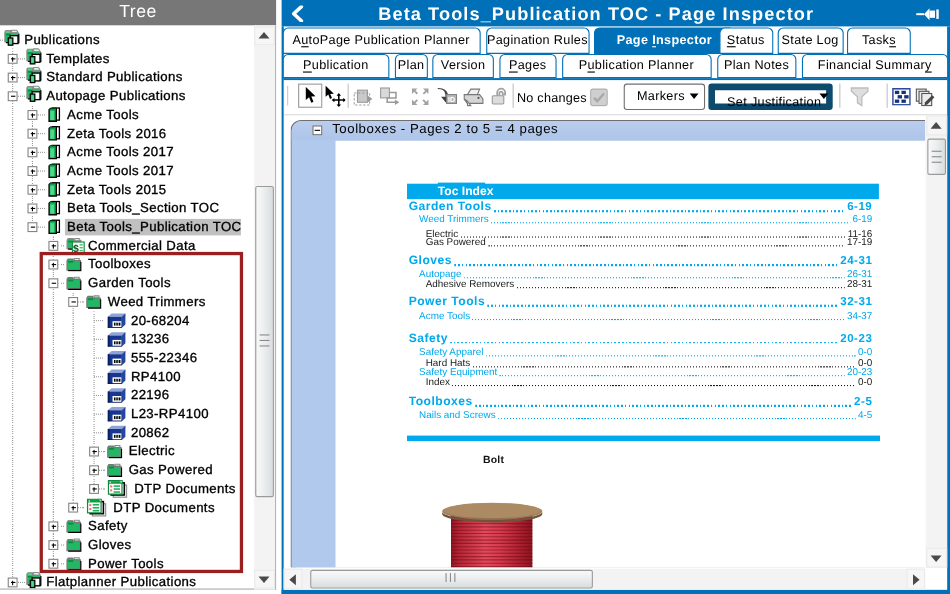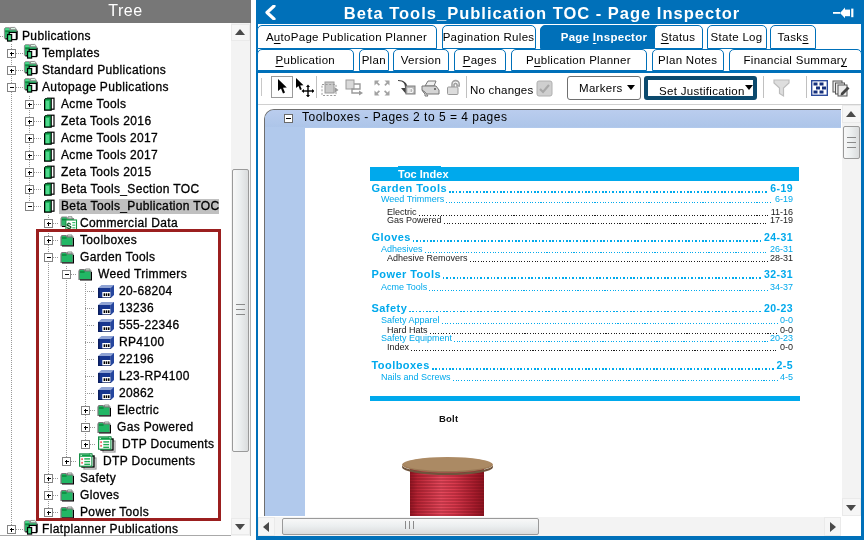--- a/index.html
+++ b/index.html
@@ -438,21 +438,21 @@
 <rect x="19.2" y="2.6" width="2.2" height="8.6" fill="#fff"></rect>
 </svg>
 <div class="ab" style="left:256px;top:24px;width:2px;height:516px;background:#0070b9"></div>
 <div class="ab" style="left:861px;top:24px;width:3px;height:516px;background:#0070b9"></div>
 <div class="ab" style="left:256px;top:536px;width:608px;height:4px;background:#0070b9"></div>
 <div class="tab" style="left:256.5px;top:25px;width:180px">A<u>u</u>toPage Publication Planner</div>
 <div class="tab" style="left:441.5px;top:25px;width:94px">Pagination Rules</div>
 <div class="tab act" style="left:540px;top:25px;width:128px">Page <u>I</u>nspector</div>
 <div class="tab" style="left:653.5px;top:25px;width:49px"><u>S</u>tatus</div>
 <div class="tab" style="left:706.5px;top:25px;width:60px">State Log</div>
-<div class="tab" style="left:770px;top:25px;width:46px">Task<u>s</u></div>
+<div class="tab" style="left:770px;top:25px;width:58px">Task<u>s</u></div>
 <div class="tab" style="left:257px;top:49px;width:96.5px;height:22px;line-height:20px"><u>P</u>ublication</div>
 <div class="tab" style="left:358.5px;top:49px;width:30.5px;height:22px;line-height:20px">Plan</div>
 <div class="tab" style="left:393px;top:49px;width:56px;height:22px;line-height:20px">Version</div>
 <div class="tab" style="left:454px;top:49px;width:51.5px;height:22px;line-height:20px"><u>P</u>ages</div>
 <div class="tab" style="left:510.5px;top:49px;width:136px;height:22px;line-height:20px">P<u>u</u>blication Planner</div>
 <div class="tab" style="left:651.5px;top:49px;width:72.5px;height:22px;line-height:20px">Plan Notes</div>
 <div class="tab" style="left:729px;top:49px;width:132.5px;height:22px;line-height:20px">Financial Summar<u>y</u></div>
 <div class="ab" style="left:258px;top:70.5px;width:603px;height:2.5px;background:#0070b9"></div>
 <div class="ab" style="left:258px;top:73px;width:603px;height:31px;background:#fff"></div>
 <div class="ab" style="left:258px;top:104px;width:603px;height:1px;background:#d0d0d0"></div>
@@ -504,21 +504,21 @@
     <rect x="1.5" y="8" width="10.5" height="7.5" rx="1" fill="#dcdcdc" stroke="#9a9a9a"></rect>
   </svg>
 <div class="sep" style="left:466px"></div>
 <div class="ab ti" style="left:470px;top:84px">No changes</div>
 <svg class="ab" style="left:536px;top:80px" width="17" height="17" viewBox="0 0 17 17">
     <rect x="1" y="1" width="15" height="15" rx="2" fill="#cfcfcf" stroke="#b0b0b0"></rect>
     <path d="M4 9 l3 3 l6 -7" fill="none" stroke="#a8a8a8" stroke-width="2.2"></path>
   </svg>
 <div class="ab" style="left:567px;top:76px;width:74px;height:24px;border:1px solid #707070;border-radius:3px;background:#fff;font-size:11.5px;letter-spacing:0.3px;line-height:22px;padding-left:11px">Markers</div>
 <div class="arr" style="left:627px;top:85px;border-left:4.5px solid transparent;border-right:4.5px solid transparent;border-top:5.5px solid #000"></div>
-<div class="ab" style="left:644px;top:76px;width:113px;height:24px;border:4px solid #0c4a6e;border-radius:3px;background:#fff;font-size:11.5px;letter-spacing:0.3px;line-height:22px;padding-left:11px">Set Justification</div>
+<div class="ab" style="left:644px;top:76px;width:113px;height:24px;border:6px solid #0c4a6e;border-radius:3px;background:#fff;font-size:11.5px;letter-spacing:0.3px;line-height:22px;padding-left:11px">Set Justification</div>
 <div class="arr" style="left:745px;top:85px;border-left:4.5px solid transparent;border-right:4.5px solid transparent;border-top:5.5px solid #000"></div>
 <div class="sep" style="left:763px"></div>
 <svg class="ab" style="left:769px;top:78px" width="25" height="21" viewBox="0 0 25 21">
     <path d="M5 2 h15 v3 l-5.5 5 v8 l-4 -2.5 v-5.5 L5 5 Z" fill="#dedede" stroke="#bdbdbd" stroke-width="1.2"></path>
   </svg>
 <div class="sep" style="left:806px"></div>
 <svg class="ab" style="left:811px;top:80px" width="17" height="16" viewBox="0 0 17 16">
     <rect x="0.7" y="0.7" width="15.6" height="14.6" fill="#fff" stroke="#2b4a9b" stroke-width="1.4"></rect>
     <g fill="#16307c">
       <rect x="2.5" y="2.5" width="4" height="3"></rect>
@@ -545,21 +545,21 @@
 <div class="ab" style="left:284px;top:114px;width:9px;height:9px;background:#fff;border:1px solid #6b6b6b"></div>
 <div class="ab" style="left:286px;top:118px;width:5px;height:1px;background:#000"></div>
 <div class="ab" style="left:302px;top:109.5px;font-size:12px;letter-spacing:0.5px;color:#000">Toolboxes - Pages 2 to 5 = 4 pages</div>
 <div class="ab" style="left:398px;top:165.5px;width:43px;height:2px;background:#00a9ec"></div>
 <div class="ab" style="left:370px;top:167px;width:429px;height:14px;background:#00a9ec;color:#fff;font-size:11px;font-weight:bold;line-height:14px"><span style="padding-left:28px">Toc Index</span></div>
 <div class="trow" style="top:182px;height:13px;font-size:11px;letter-spacing:0.45px;color:#00a9ec;font-weight:bold"><span style="padding-left:1.5px">Garden Tools</span><span class="dots"></span><span style="font-size:10.5px">6-19</span></div>
 <div class="trow sm" style="top:194px;height:11px;font-size:9px;letter-spacing:0px;color:#00a9ec;font-weight:normal"><span style="padding-left:11px">Weed Trimmers</span><span class="dots"></span><span style="font-size:9px">6-19</span></div>
 <div class="trow sm" style="top:207px;height:11px;font-size:9px;letter-spacing:0px;color:#1a1a1a;font-weight:normal"><span style="padding-left:17px">Electric</span><span class="dots"></span><span style="font-size:9px">11-16</span></div>
 <div class="trow sm" style="top:215px;height:11px;font-size:9px;letter-spacing:0px;color:#1a1a1a;font-weight:normal"><span style="padding-left:17px">Gas Powered</span><span class="dots"></span><span style="font-size:9px">17-19</span></div>
 <div class="trow" style="top:231px;height:13px;font-size:11px;letter-spacing:0.45px;color:#00a9ec;font-weight:bold"><span style="padding-left:1.5px">Gloves</span><span class="dots"></span><span style="font-size:10.5px">24-31</span></div>
-<div class="trow sm" style="top:243.5px;height:11px;font-size:9px;letter-spacing:0px;color:#00a9ec;font-weight:normal"><span style="padding-left:11px">Adhesives</span><span class="dots"></span><span style="font-size:9px">26-31</span></div>
+<div class="trow sm" style="top:243.5px;height:11px;font-size:9px;letter-spacing:0px;color:#00a9ec;font-weight:normal"><span style="padding-left:11px">Autopage</span><span class="dots"></span><span style="font-size:9px">26-31</span></div>
 <div class="trow sm" style="top:253px;height:11px;font-size:9px;letter-spacing:0px;color:#1a1a1a;font-weight:normal"><span style="padding-left:17px">Adhesive Removers</span><span class="dots"></span><span style="font-size:9px">28-31</span></div>
 <div class="trow" style="top:268px;height:13px;font-size:11px;letter-spacing:0.45px;color:#00a9ec;font-weight:bold"><span style="padding-left:1.5px">Power Tools</span><span class="dots"></span><span style="font-size:10.5px">32-31</span></div>
 <div class="trow sm" style="top:281.5px;height:11px;font-size:9px;letter-spacing:0px;color:#00a9ec;font-weight:normal"><span style="padding-left:11px">Acme Tools</span><span class="dots"></span><span style="font-size:9px">34-37</span></div>
 <div class="trow" style="top:301.5px;height:13px;font-size:11px;letter-spacing:0.45px;color:#00a9ec;font-weight:bold"><span style="padding-left:1.5px">Safety</span><span class="dots"></span><span style="font-size:10.5px">20-23</span></div>
 <div class="trow sm" style="top:315px;height:11px;font-size:9px;letter-spacing:0px;color:#00a9ec;font-weight:normal"><span style="padding-left:11px">Safety Apparel</span><span class="dots"></span><span style="font-size:9px">0-0</span></div>
 <div class="trow sm" style="top:325px;height:11px;font-size:9px;letter-spacing:0px;color:#1a1a1a;font-weight:normal"><span style="padding-left:17px">Hard Hats</span><span class="dots"></span><span style="font-size:9px">0-0</span></div>
 <div class="trow sm" style="top:332.5px;height:11px;font-size:9px;letter-spacing:0px;color:#00a9ec;font-weight:normal"><span style="padding-left:11px">Safety Equipment</span><span class="dots"></span><span style="font-size:9px">20-23</span></div>
 <div class="trow sm" style="top:342px;height:11px;font-size:9px;letter-spacing:0px;color:#1a1a1a;font-weight:normal"><span style="padding-left:17px">Index</span><span class="dots"></span><span style="font-size:9px">0-0</span></div>
 <div class="trow" style="top:359px;height:13px;font-size:11px;letter-spacing:0.45px;color:#00a9ec;font-weight:bold"><span style="padding-left:1.5px">Toolboxes</span><span class="dots"></span><span style="font-size:10.5px">2-5</span></div>
 <div class="trow sm" style="top:371.5px;height:11px;font-size:9px;letter-spacing:0px;color:#00a9ec;font-weight:normal"><span style="padding-left:11px">Nails and Screws</span><span class="dots"></span><span style="font-size:9px">4-5</span></div>

